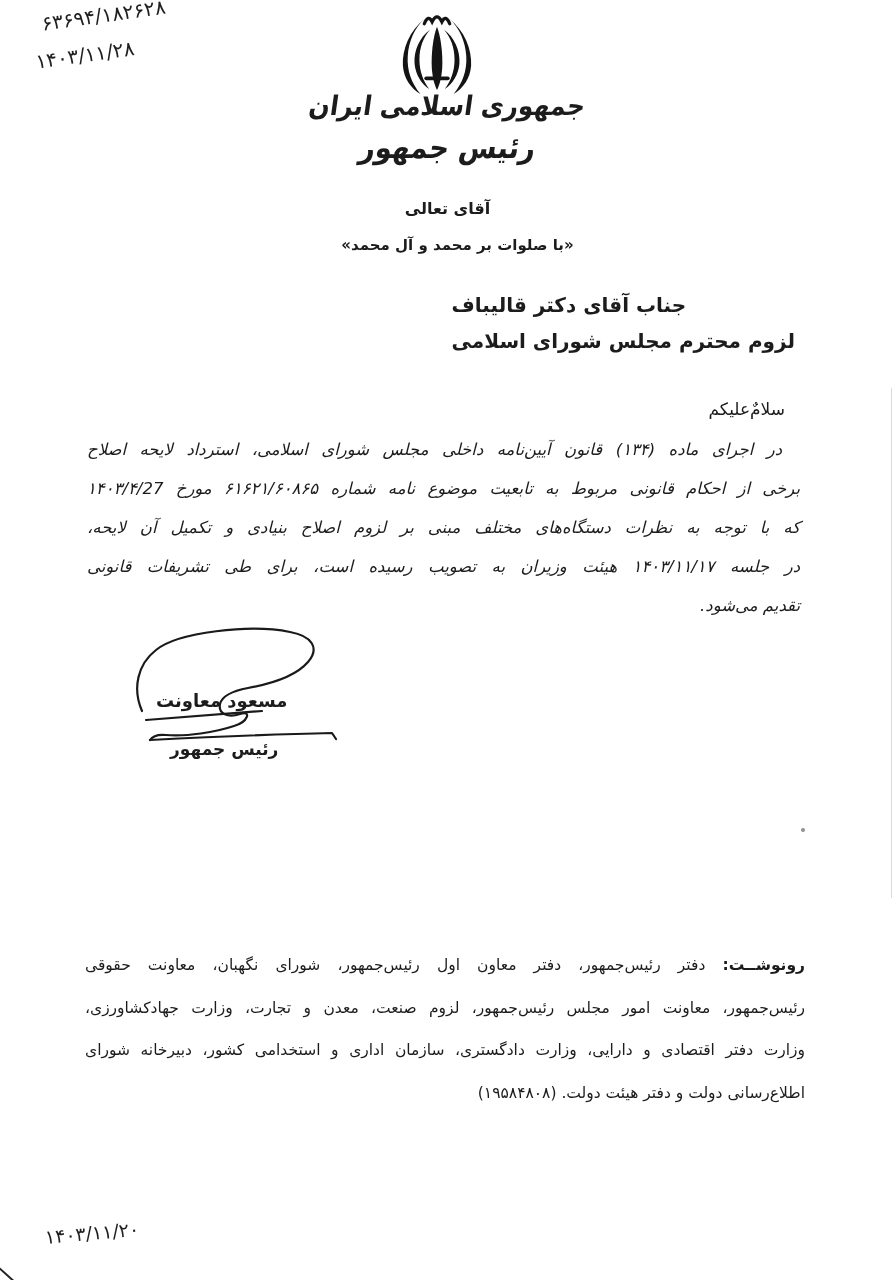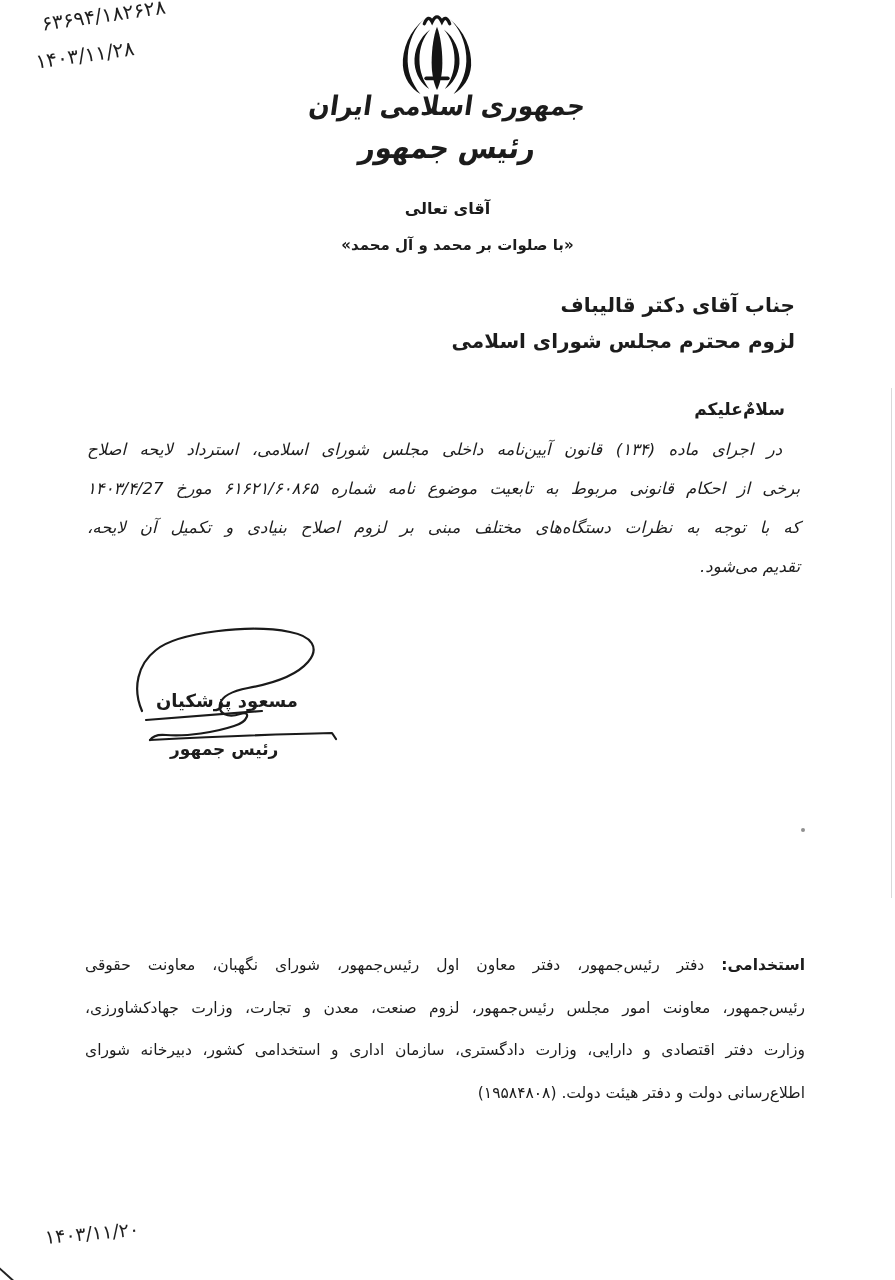--- a/index.html
+++ b/index.html
@@ -29,23 +29,23 @@
   
   .emblem{left:398px;top:11px;width:78px;height:84px;}
   .center-line{left:0;right:0;text-align:center;}
   .calli{font-weight:700;}
   .calli>span{display:inline-block;transform:skewX(-8deg) scaleX(.92);}
   .country{top:90px;font-size:27px;}
   .office{top:130px;font-size:30px;}
   .besmellah{top:199px;font-size:16px;font-weight:700;}
   .salawat{top:236px;font-size:15px;font-weight:700;margin-left:20px;}
   
-  .recipient{right:100px;top:287px;text-align:right;font-size:20px;font-weight:700;line-height:36px;}
+  .recipient{right:100px;top:287px;text-align:left;font-size:20px;font-weight:700;line-height:36px;}
   
-  .salutation{right:110px;top:399px;font-size:17px;font-weight:bold;}
+  .salutation{right:110px;top:399px;font-size:17px;}
   .body-par{left:87px;right:95px;top:430px;font-size:16.5px;}
   .body-par .ln{height:39px;line-height:39px;font-style:italic;}
   .cc-par{left:85px;right:90px;top:944px;font-size:15.5px;}
   .cc-par .ln{height:42.5px;line-height:42.5px;}
   .ln{
     direction:rtl;
     text-align:justify;
     text-align-last:justify;
     white-space:nowrap;
     overflow:visible;
@@ -98,40 +98,41 @@
     <div>جناب آقای دکتر قالیباف</div>
     <div>لزوم محترم مجلس شورای اسلامی</div>
   </div>
 
   <div class="abs salutation">سلامٌ‌علیکم</div>
 
   <div class="abs body-par">
     <div class="ln first">در اجرای ماده (۱۳۴) قانون آیین‌نامه داخلی مجلس شورای اسلامی، استرداد لایحه اصلاح</div>
     <div class="ln">برخی از احکام قانونی مربوط به تابعیت موضوع نامه شماره ۶۱۶۲۱/۶۰۸۶۵ مورخ ۱۴۰۳/۴/27</div>
     <div class="ln">که با توجه به نظرات دستگاه‌های مختلف مبنی بر لزوم اصلاح بنیادی و تکمیل آن لایحه،</div>
+    <div class="ln">در جلسه ۱۴۰۳/۱۱/۱۷ هیئت وزیران به تصویب رسیده است، برای طی تشریفات قانونی</div>
     <div class="ln end">تقدیم می‌شود.</div>
   </div>
 
-  <div class="abs sig-name">مسعود پزشکیان</div>
+  <div class="abs sig-name">مسعود معاونت</div>
   <div class="abs sig-title">رئیس جمهور</div>
   <span class="abs sig-svg">
     <svg viewBox="0 0 225 135" width="225" height="135" xmlns="http://www.w3.org/2000/svg">
       <g fill="none" stroke="#1a1a1a" stroke-width="2.2" stroke-linecap="round" stroke-linejoin="round">
 
         <path d="M12,85 C2,62 8,38 26,24 C48,6 120,-2 160,6 C182,10 190,22 178,36 C166,50 140,58 118,62 C102,65 92,70 90,78 C88,88 98,92 110,88 C122,84 118,96 104,100 C86,106 56,111 36,109 C26,108 22,111 20,114"></path>
 
         <path d="M16,94 L132,85"></path>
 
         <path d="M20,114 C80,111 150,108 202,107 L206,113"></path>
       </g>
     </svg>
   </span>
 
   <div class="abs cc-par">
-    <div class="ln"><span class="cc-label">استخدامی:</span> <span>دفتر رئیس‌جمهور، دفتر معاون اول رئیس‌جمهور، شورای نگهبان، معاونت حقوقی</span></div>
+    <div class="ln"><span class="cc-label">رونوشــت:</span> <span>دفتر رئیس‌جمهور، دفتر معاون اول رئیس‌جمهور، شورای نگهبان، معاونت حقوقی</span></div>
     <div class="ln">رئیس‌جمهور، معاونت امور مجلس رئیس‌جمهور، لزوم صنعت، معدن و تجارت، وزارت جهادکشاورزی،</div>
     <div class="ln">وزارت دفتر اقتصادی و دارایی، وزارت دادگستری، سازمان اداری و استخدامی کشور، دبیرخانه شورای</div>
     <div class="ln end">اطلاع‌رسانی دولت و دفتر هیئت دولت. (۱۹۵۸۴۸۰۸)</div>
   </div>
 
   <div class="abs hand received-date">۱۴۰۳/۱۱/۲۰</div>
 
   <div class="abs scan-edge"></div>
   <div class="abs ink-dot"></div>
   <div class="abs corner-stroke"></div>

